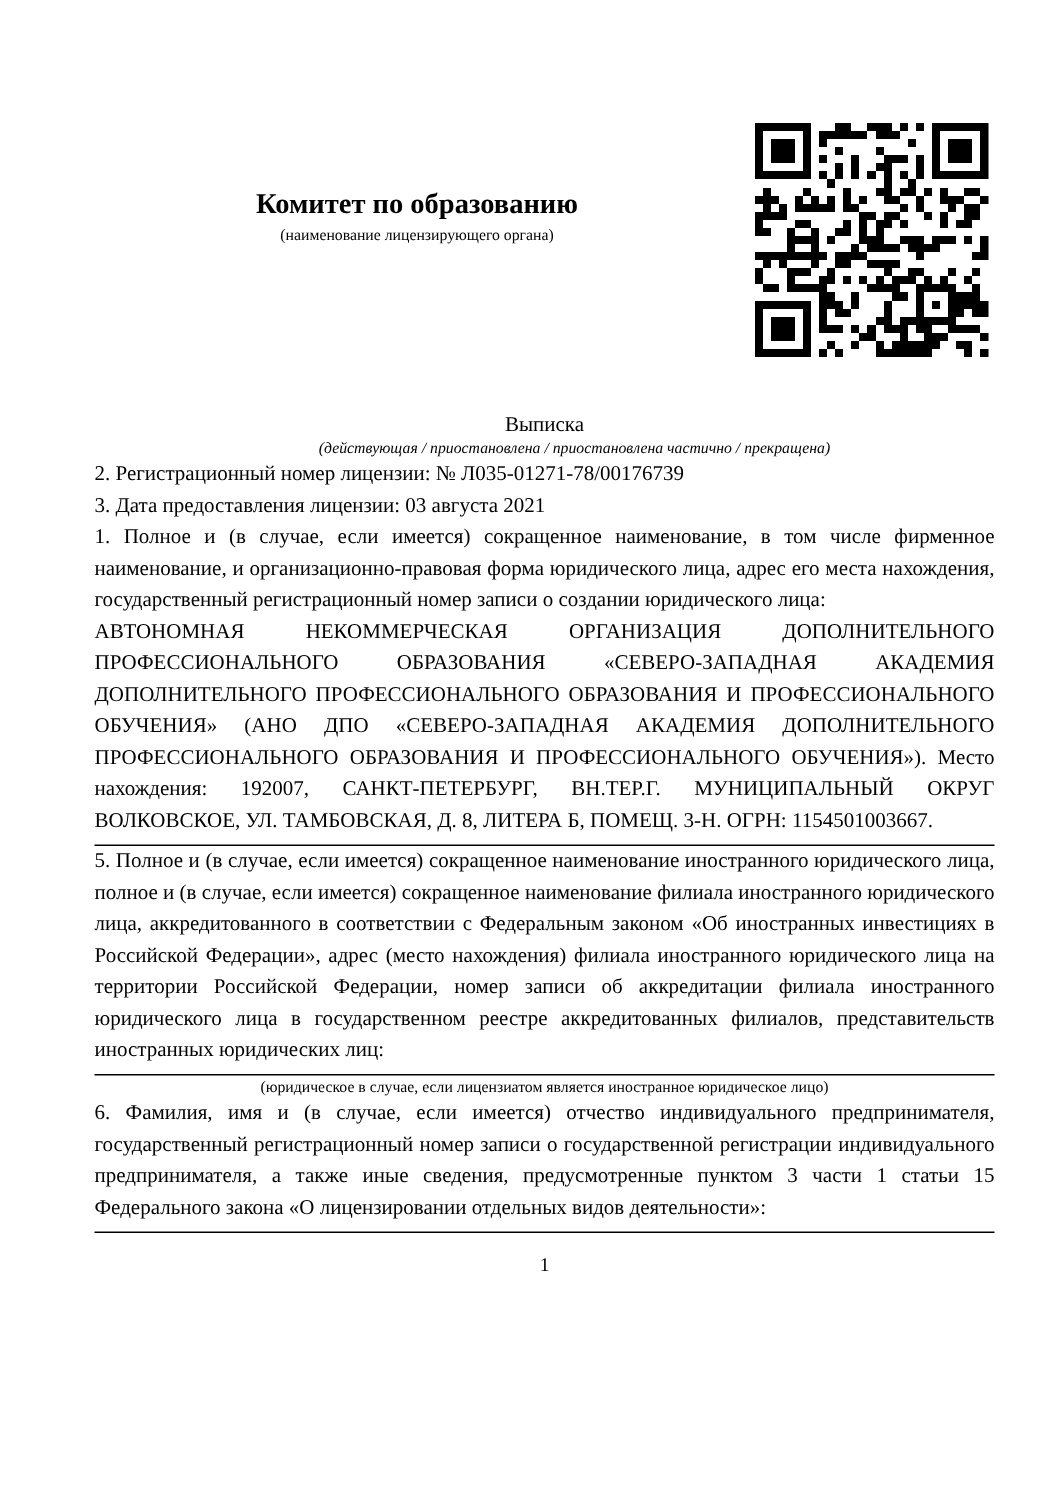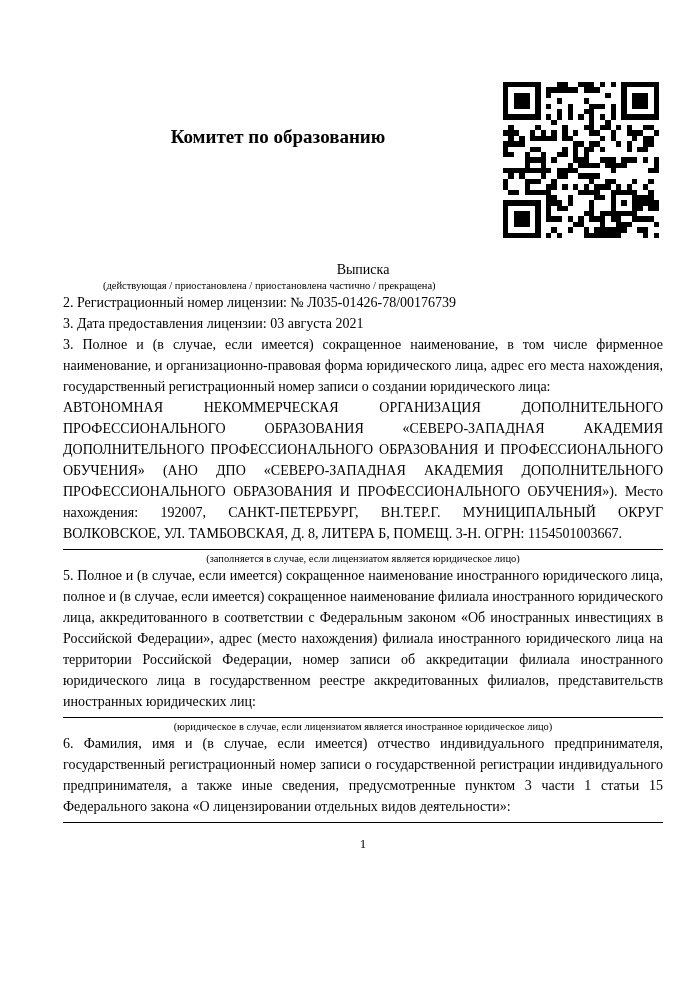--- a/index.html
+++ b/index.html
@@ -37,23 +37,25 @@
     text-align:center;
     margin-top:112px;
     line-height:17.5px;
   }
   p.line{margin:0;line-height:21px;}
   .mt-s1{margin-top:26px;}
   .mt-s2{margin-top:19px;}
   .mt-s3{margin-top:11px;}
   .hint{
     font-size:10.5px;
+    text-align:center;
     padding-left:40px;
     line-height:13px;
     margin-top:1px;
+    font-style:italic;
   }
   p.just{
     margin:0;
     text-align:justify;
     line-height:21px;
   }
   .mt-p{margin-top:9px;}
   .rule{
     border-top:1.6px solid #000;
     margin-top:5px;
@@ -71,20 +73,21 @@
   }
 </style>
 </head>
 <body>
 
 <div class="page">
 
   <div>
     <div class="org-block">
       <div class="org-name">Комитет по образованию</div>
+      <div class="org-caption">(наименование лицензирующего органа)</div>
     </div>
     <div class="qr" id="qr-box"><svg width="156" height="156" viewBox="0 0 29 29" shape-rendering="crispEdges" fill="#000">
           <rect x="0" y="0" width="1" height="1"></rect>
           <rect x="1" y="0" width="1" height="1"></rect>
           <rect x="2" y="0" width="1" height="1"></rect>
           <rect x="3" y="0" width="1" height="1"></rect>
           <rect x="4" y="0" width="1" height="1"></rect>
           <rect x="5" y="0" width="1" height="1"></rect>
           <rect x="6" y="0" width="1" height="1"></rect>
           <rect x="10" y="0" width="1" height="1"></rect>
@@ -470,28 +473,27 @@
           <rect x="28" y="28" width="1" height="1"></rect>
         </svg></div>
   </div>
 
   <div class="doc-title">
     <div>Выписка</div>
   </div>
 
   <div class="hint">(действующая / приостановлена / приостановлена частично / прекращена)</div>
 
-  <p class="line mt-s2">2. Регистрационный номер лицензии: № Л035-01426-78/00176739</p>
+  <p class="line mt-s2">2. Регистрационный номер лицензии: № Л035-01271-78/00176739</p>
 
   <p class="line mt-s3">3. Дата предоставления лицензии: 03 августа 2021</p>
 
-  <p class="just mt-p">3. Полное и (в случае, если имеется) сокращенное наименование, в том числе фирменное наименование, и организационно-правовая форма юридического лица, адрес его места нахождения, государственный регистрационный номер записи о создании юридического лица:</p>
+  <p class="just mt-p">1. Полное и (в случае, если имеется) сокращенное наименование, в том числе фирменное наименование, и организационно-правовая форма юридического лица, адрес его места нахождения, государственный регистрационный номер записи о создании юридического лица:</p>
   <p class="just">АВТОНОМНАЯ НЕКОММЕРЧЕСКАЯ ОРГАНИЗАЦИЯ ДОПОЛНИТЕЛЬНОГО ПРОФЕССИОНАЛЬНОГО ОБРАЗОВАНИЯ «СЕВЕРО-ЗАПАДНАЯ АКАДЕМИЯ ДОПОЛНИТЕЛЬНОГО ПРОФЕССИОНАЛЬНОГО ОБРАЗОВАНИЯ И ПРОФЕССИОНАЛЬНОГО ОБУЧЕНИЯ» (АНО ДПО «СЕВЕРО-ЗАПАДНАЯ АКАДЕМИЯ ДОПОЛНИТЕЛЬНОГО ПРОФЕССИОНАЛЬНОГО ОБРАЗОВАНИЯ И ПРОФЕССИОНАЛЬНОГО ОБУЧЕНИЯ»). Место нахождения: 192007, САНКТ-ПЕТЕРБУРГ, ВН.ТЕР.Г. МУНИЦИПАЛЬНЫЙ ОКРУГ ВОЛКОВСКОЕ, УЛ. ТАМБОВСКАЯ, Д. 8, ЛИТЕРА Б, ПОМЕЩ. 3-Н. ОГРН: 1154501003667.</p>
   <div class="rule"></div>
-  <div class="note">(заполняется в случае, если лицензиатом является юридическое лицо)</div>
 
   <p class="just mt-p">5. Полное и (в случае, если имеется) сокращенное наименование иностранного юридического лица, полное и (в случае, если имеется) сокращенное наименование филиала иностранного юридического лица, аккредитованного в соответствии с Федеральным законом «Об иностранных инвестициях в Российской Федерации», адрес (место нахождения) филиала иностранного юридического лица на территории Российской Федерации, номер записи об аккредитации филиала иностранного юридического лица в государственном реестре аккредитованных филиалов, представительств иностранных юридических лиц:</p>
   <div class="rule"></div>
   <div class="note">(юридическое в случае, если лицензиатом является иностранное юридическое лицо)</div>
 
   <p class="just mt-p">6. Фамилия, имя и (в случае, если имеется) отчество индивидуального предпринимателя, государственный регистрационный номер записи о государственной регистрации индивидуального предпринимателя, а также иные сведения, предусмотренные пунктом 3 части 1 статьи 15 Федерального закона «О лицензировании отдельных видов деятельности»:</p>
   <div class="rule"></div>
 
   <div class="page-num">1</div>
 

